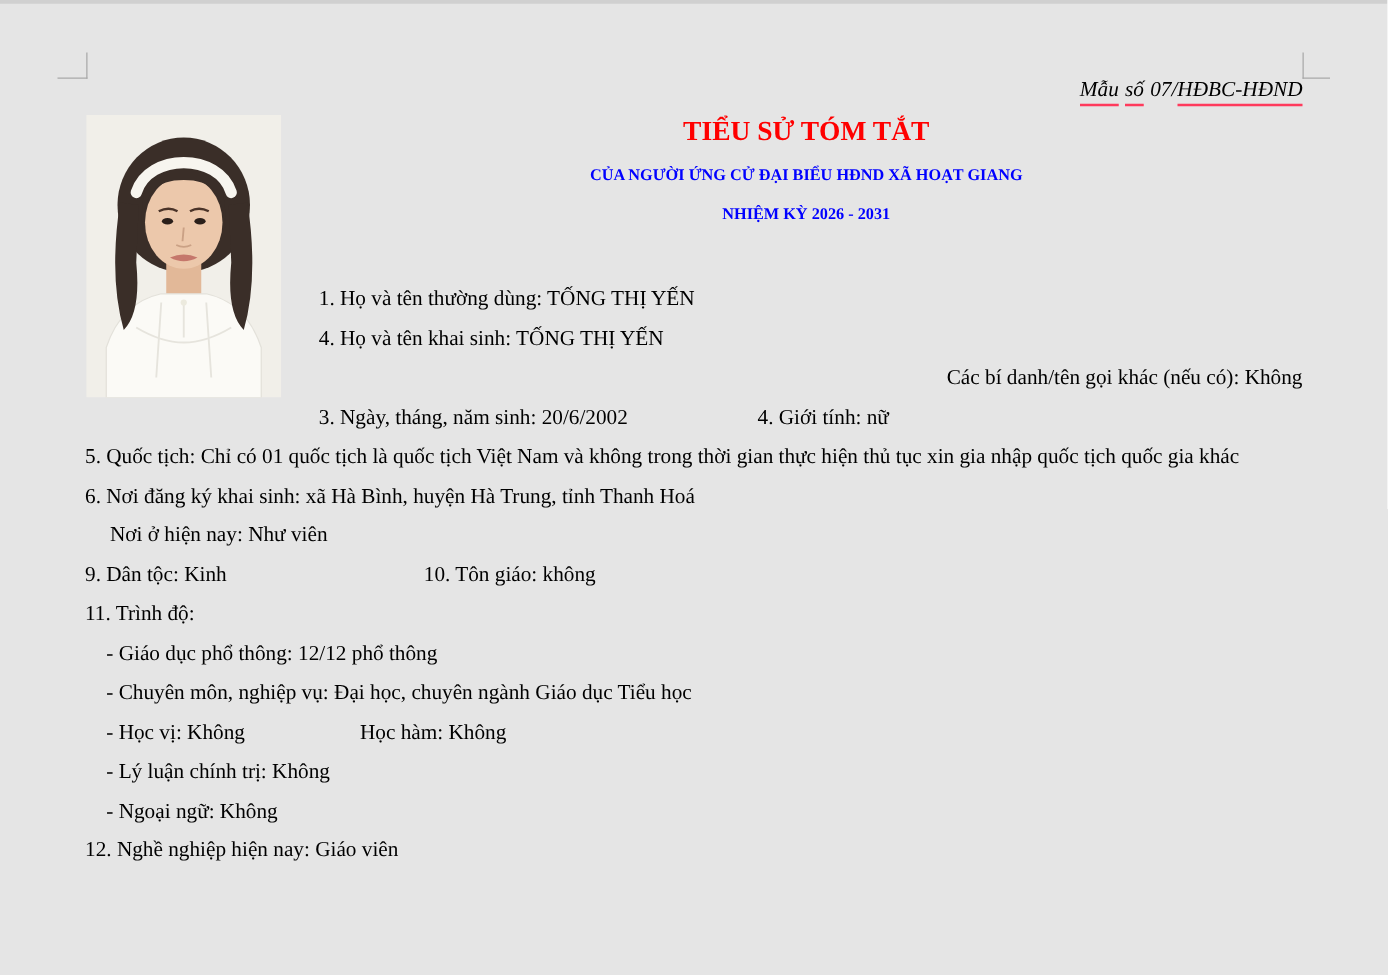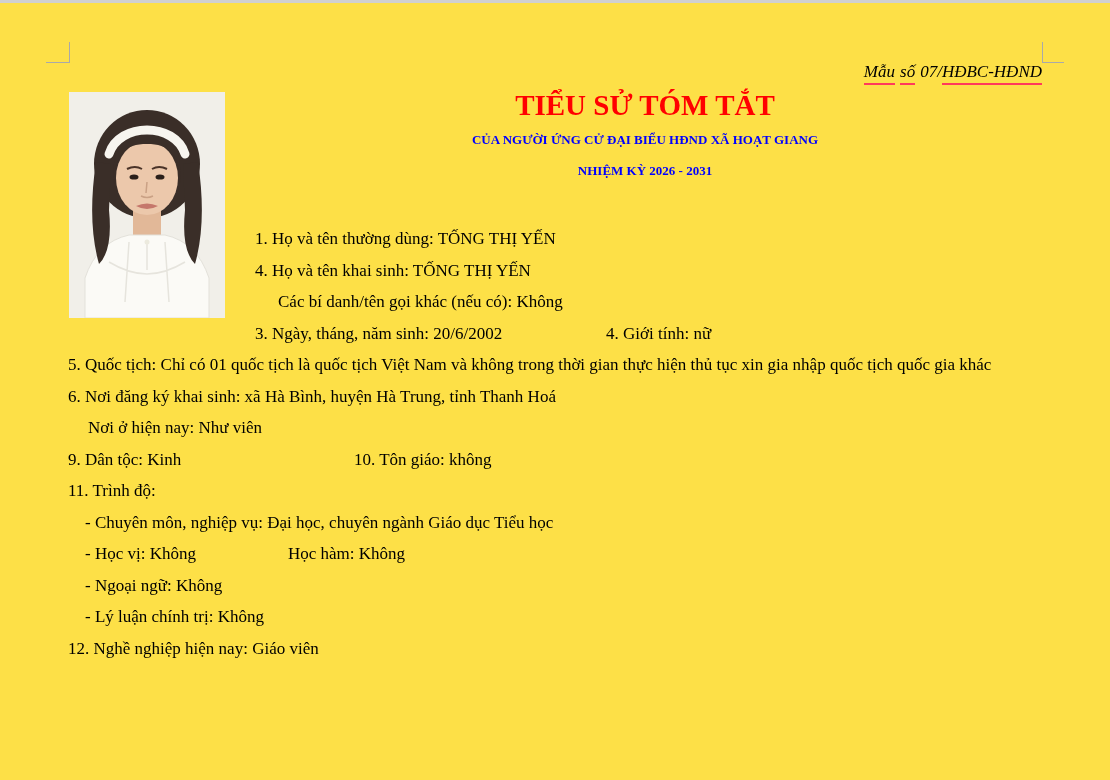--- a/index.html
+++ b/index.html
@@ -1,20 +1,20 @@
 <!DOCTYPE html>
 <html><head>
 <meta charset="utf-8">
 <style>
   html, body { margin: 0; padding: 0; background: #ffffff; }
   .page {
     position: relative;
     width: 1110px;
     height: 780px;
-    background: #fde047;
+    background: #e5e5e5;
     font-family: "Liberation Serif", serif;
     color: #000000;
     overflow: hidden;
   }
   .topbar {
     position: absolute; top: 0; left: 0;
     width: 100%; height: 3px;
     background: #d0d0d0;
   }
   .crop-tl {
@@ -42,34 +42,34 @@
     height: 2px; background: #ff3a5c;
   }
   .photo-frame {
     position: absolute; left: 69px; top: 92px;
     width: 156px; height: 226px;
   }
   .headings {
     position: absolute; left: 245px; top: 86px; width: 800px;
     text-align: center; font-weight: bold;
   }
-  .h-red  { color: #ff0000; font-size: 29px; line-height: 38px; }
+  .h-red  { color: #ff0000; font-size: 22px; line-height: 38px; }
   .h-blue { color: #0000ff; font-size: 13px; line-height: 31px; }
   .body-text {
     position: absolute; left: 68px; top: 225px; width: 974px;
     font-size: 17px;
   }
   .body-text p { margin: 0 0 3.5px 0; line-height: 28px; }
   .ind-a { padding-left: 187px; }   
-  .ind-b { padding-left: 210px; }   
+  .ind-b { padding-left: 210px; text-align: right; }   
   .ind-c { padding-left: 20px; }    
   .ind-d { padding-left: 17px; }    
   .row   { position: relative; }
   .col-gender  { position: absolute; left: 538px; top: 0; }
-  .col-relig   { position: absolute; left: 286px; top: 0; }
+  .col-relig   { position: absolute; left: 271px; top: 0; }
   .col-hocham  { position: absolute; left: 220px; top: 0; }
   .justify { text-align: justify; }
 </style>
 </head>
 <body>
 
 <div class="page">
 
   <div class="topbar"></div>
   <div class="crop-tl"></div>
@@ -116,23 +116,24 @@
       <span class="col-gender">4. Giới tính: nữ</span>
     </p>
     <p class="justify">5. Quốc tịch: Chỉ có 01 quốc tịch là quốc tịch Việt Nam và không trong thời gian thực hiện thủ tục xin gia nhập quốc tịch quốc gia khác</p>
     <p>6. Nơi đăng ký khai sinh: xã Hà Bình, huyện Hà Trung, tỉnh Thanh Hoá</p>
     <p class="ind-c">Nơi ở hiện nay: Như viên</p>
     <p class="row">
       <span>9. Dân tộc: Kinh</span>
       <span class="col-relig">10. Tôn giáo: không</span>
     </p>
     <p>11. Trình độ:</p>
+    <p class="ind-d">- Giáo dục phổ thông: 12/12 phổ thông</p>
     <p class="ind-d">- Chuyên môn, nghiệp vụ: Đại học, chuyên ngành Giáo dục Tiểu học</p>
     <p class="row ind-d">
       <span>- Học vị: Không</span>
       <span class="col-hocham">Học hàm: Không</span>
     </p>
+    <p class="ind-d">- Lý luận chính trị: Không</p>
     <p class="ind-d">- Ngoại ngữ: Không</p>
-    <p class="ind-d">- Lý luận chính trị: Không</p>
     <p>12. Nghề nghiệp hiện nay: Giáo viên</p>
   </div>
 
 </div>
 
 </body></html>

